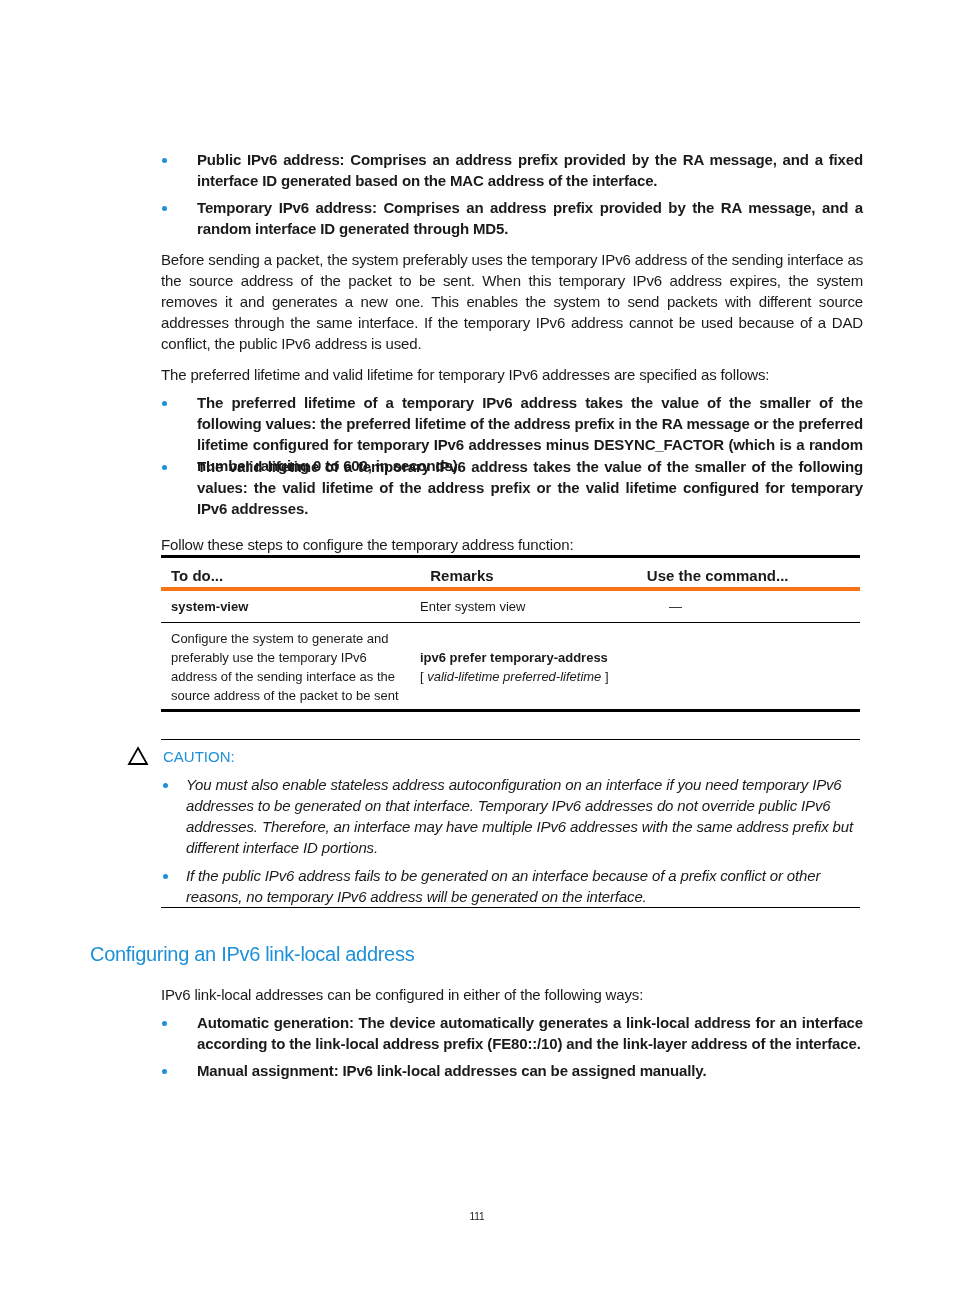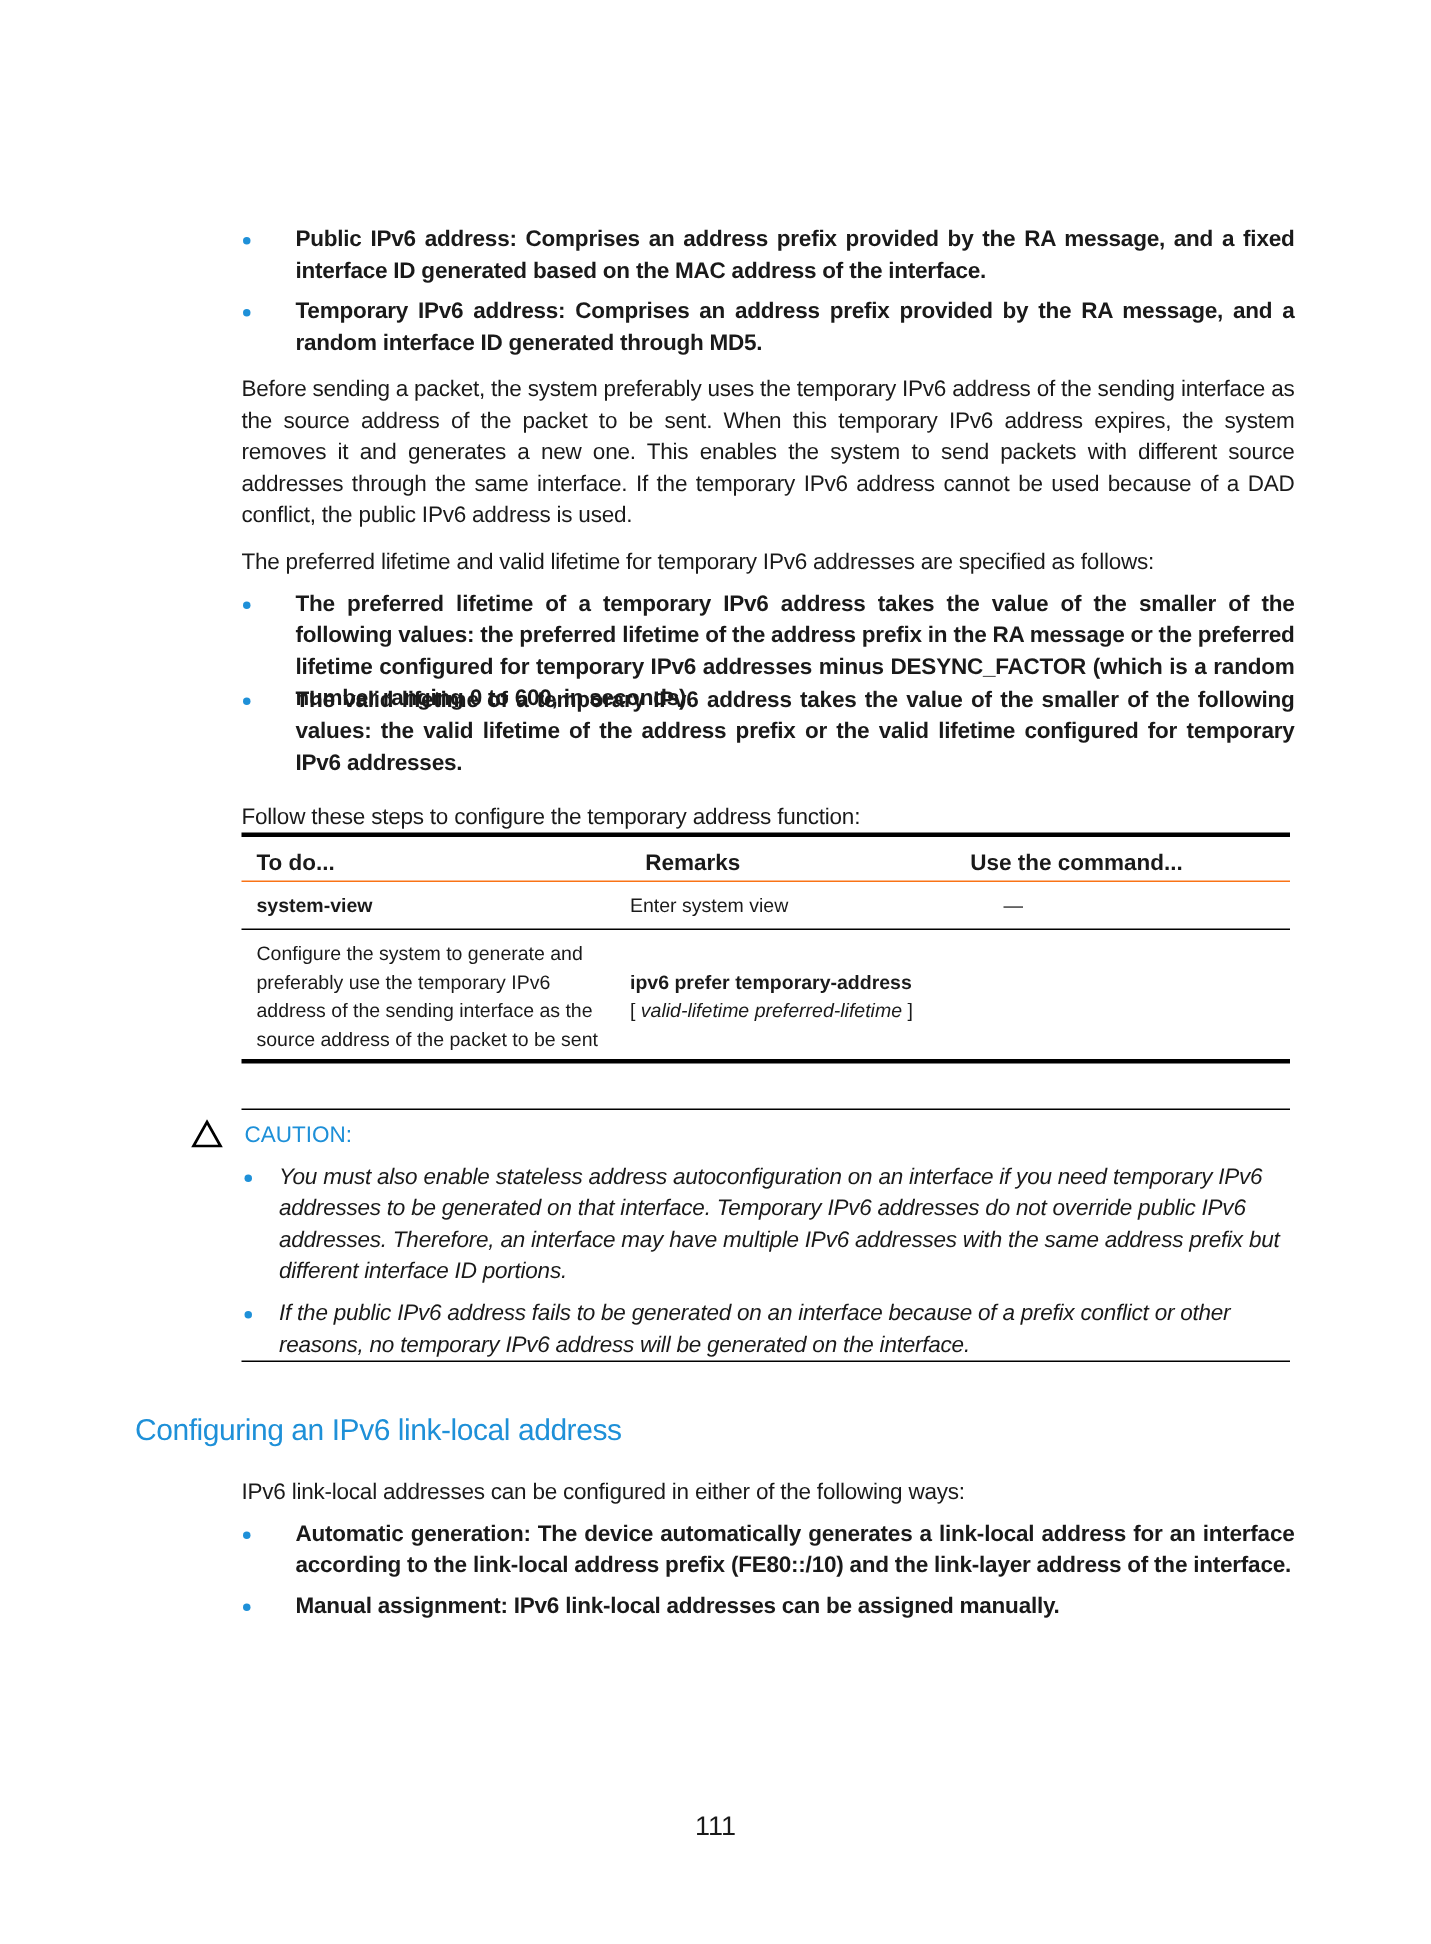--- a/index.html
+++ b/index.html
@@ -23,21 +23,21 @@
   }
   .bullet-item .txt {
     display: block; margin-left: 36px; text-align: justify; letter-spacing: -0.15px;
   }
   
   .tbl {
     position: absolute; left: 161px; top: 555px; width: 699px;
     border-top: 3px solid #000; border-bottom: 3px solid #000;
   }
   .tbl-row { display: flex; border-top: 1px solid #000; }
-  .tbl-row.head { border-top: none; border-bottom: 1px solid #f97316; gap: 36px; }
+  .tbl-row.head { border-top: none; border-bottom: 4px solid #f97316; gap: 36px; }
   .tbl-row.head + .tbl-row { border-top: none; }
   .cell { box-sizing: border-box; padding: 0 10px; font-size: 13px; line-height: 19px; }
   .c1 { width: 249px; }
   .c2 { width: 249px; }
   .c3 { width: 201px; }
   .head .cell { font-size: 15px; font-weight: bold; padding-top: 8px; padding-bottom: 2px; }
   .row1 .cell { padding-top: 6px; padding-bottom: 6px; }
   .row2 .cell { padding-top: 6px; padding-bottom: 4px; }
   .row2 .c2 { display: flex; flex-direction: column; justify-content: center; }
   .row2 .c3 { padding-top: 10px; }
@@ -52,21 +52,21 @@
   .cbullet { position: absolute; left: 161px; width: 699px; font-size: 15px; line-height: 21px; }
   .cbullet .dot {
     position: absolute; left: 2px; top: 9px; width: 5px; height: 5px; border-radius: 50%; background: #1e90d8;
   }
   .cbullet .txt { display: block; margin-left: 25px; letter-spacing: -0.15px; font-style: italic; }
   .h1 {
     position: absolute; left: 90px; top: 934px; font-size: 20px; line-height: 40px;
     color: #1e90d8; font-weight: normal; margin: 0; letter-spacing: -0.3px;
   }
   .page-number {
-    position: absolute; left: 0; width: 954px; top: 1208px; text-align: center; font-size: 18px; line-height: 18px;
+    position: absolute; left: 0; width: 954px; top: 1208px; text-align: center; font-size: 10px; line-height: 18px;
   }
 </style>
 </head>
 <body>
 
 <div class="page">
 
 
   <div class="bullet-item" style="top:149px;">
     <span class="dot"></span>

